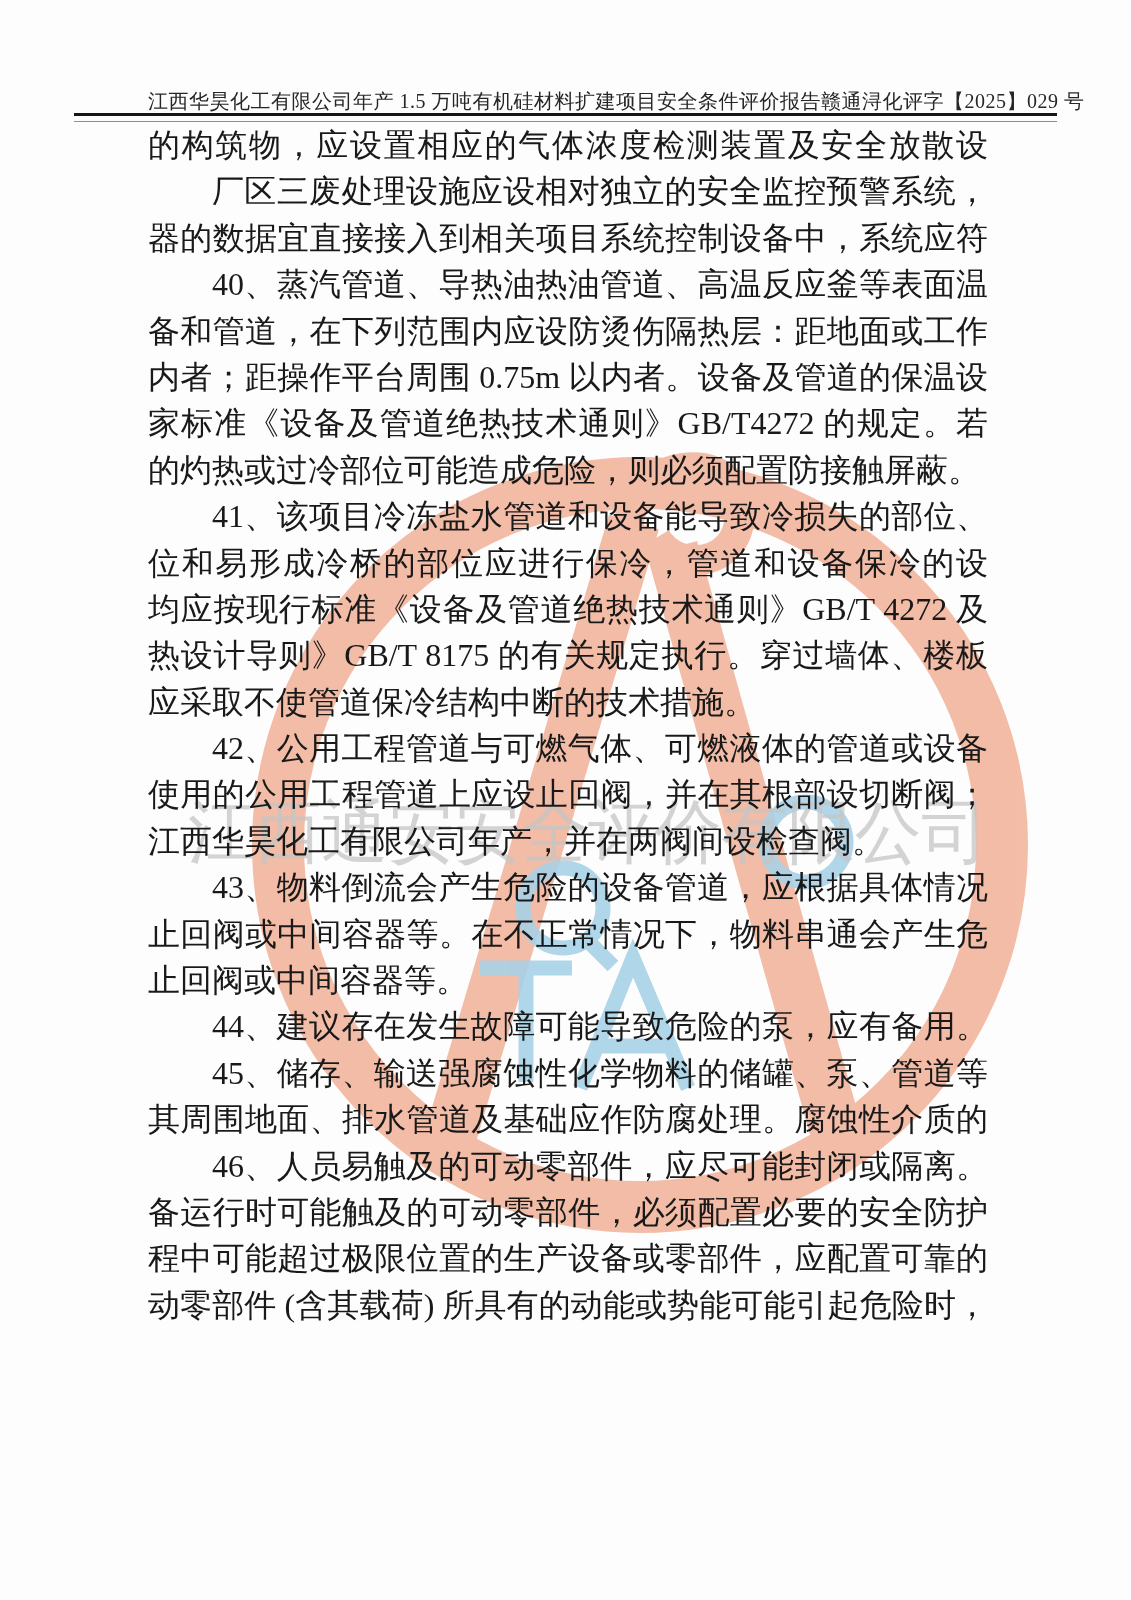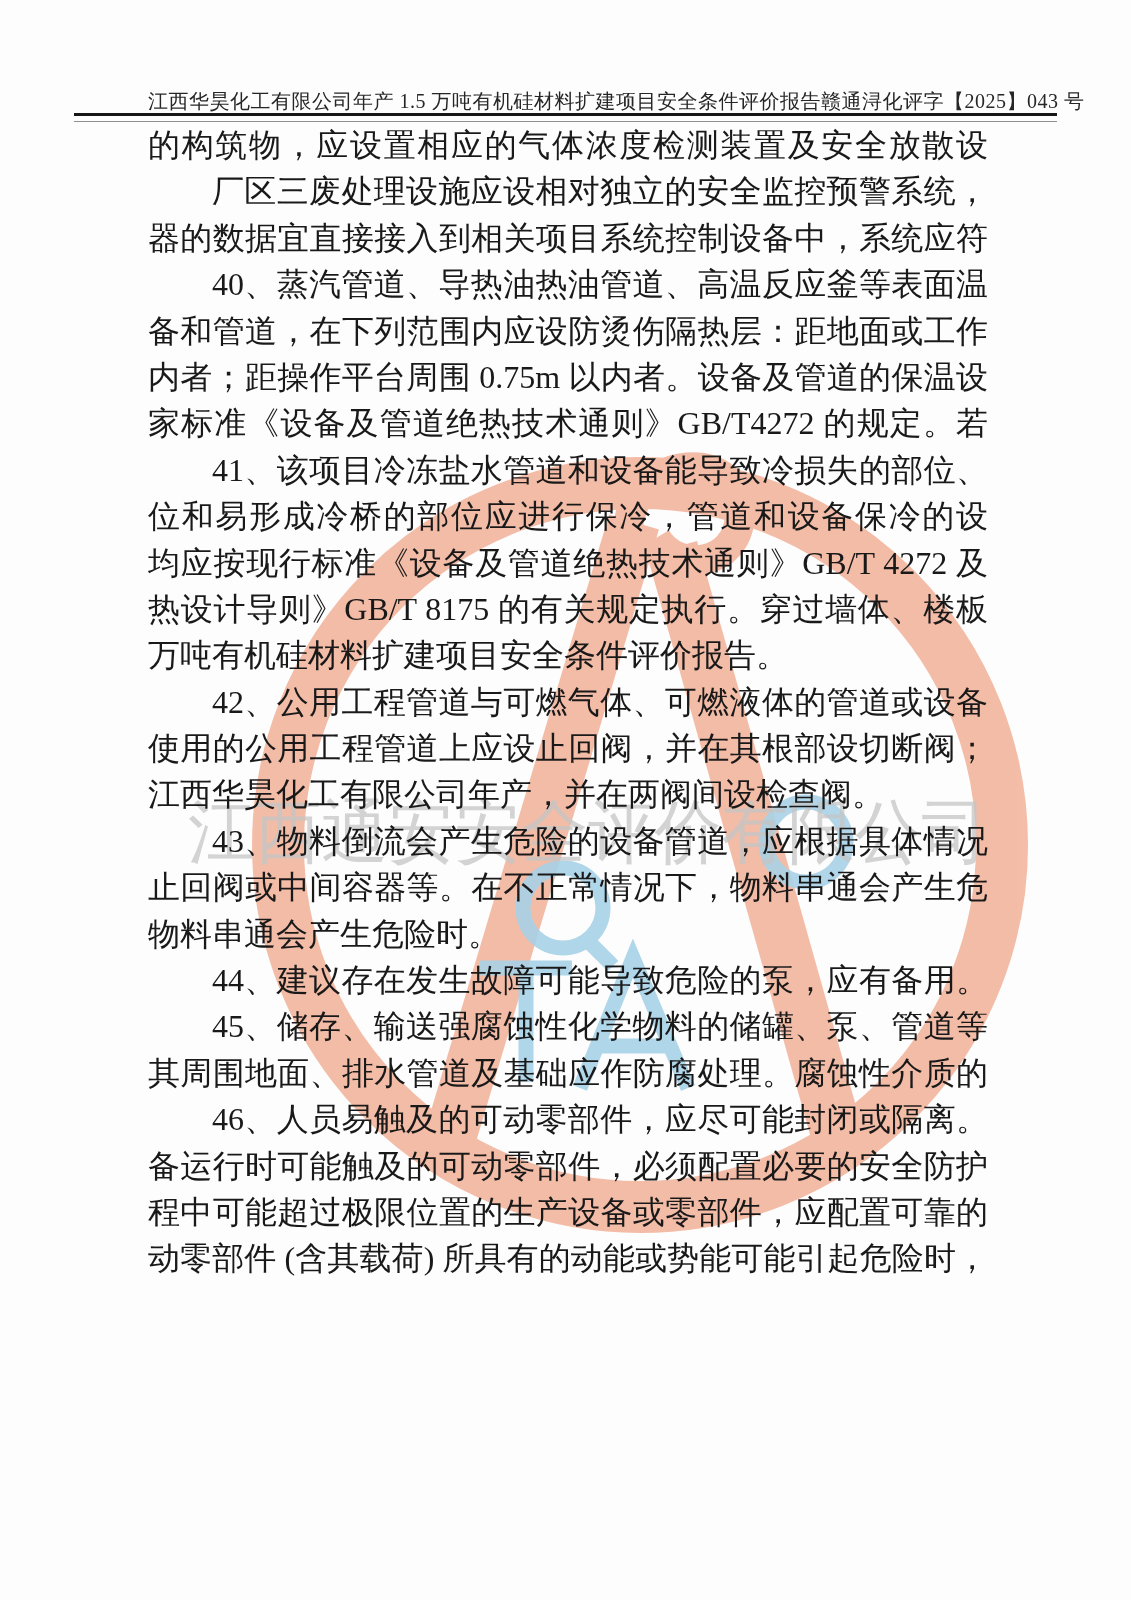--- a/index.html
+++ b/index.html
@@ -61,43 +61,44 @@
       <circle cx="806" cy="842" r="40"></circle>
       <path d="M 480 968 L 572 968 M 526 968 L 526 1082"></path>
       <path d="M 580 1088 L 633 958 L 688 1088 M 601 1046 L 667 1046"></path>
     </g>
 
     <text x="188" y="856" font-size="70" opacity="0.75" textLength="800" lengthAdjust="spacingAndGlyphs" fill="#C5C5C5">江西通安安全评价有限公司</text>
   </svg>
 
   <div class="header">
     <span>江西华昊化工有限公司年产 1.5 万吨有机硅材料扩建项目安全条件评价报告</span>
-    <span>赣通浔化评字【2025】043 号</span>
+    <span>赣通浔化评字【2025】029 号</span>
   </div>
   <div class="header-rule"></div>
 
   <div class="body-text" id="body-text">
       <div class="line last">的构筑物，应设置相应的气体浓度检测装置及安全放散设施。</div>
       <div class="line indent">厂区三废处理设施应设相对独立的安全监控预警系统，相关现场探测仪</div>
       <div class="line last">器的数据宜直接接入到相关项目系统控制设备中，系统应符合标准的规定。</div>
       <div class="line indent">40、蒸汽管道、导热油热油管道、高温反应釜等表面温度超过 60℃的设</div>
       <div class="line">备和管道，在下列范围内应设防烫伤隔热层：距地面或工作台高度 2.1m 以</div>
       <div class="line">内者；距操作平台周围 0.75m 以内者。设备及管道的保温设计应符合现行国</div>
       <div class="line">家标准《设备及管道绝热技术通则》GB/T4272 的规定。若生产设备、管道</div>
+      <div class="line last">的灼热或过冷部位可能造成危险，则必须配置防接触屏蔽。</div>
       <div class="line indent">41、该项目冷冻盐水管道和设备能导致冷损失的部位、能产生凝露的部</div>
       <div class="line">位和易形成冷桥的部位应进行保冷，管道和设备保冷的设计、计算、选材等</div>
       <div class="line">均应按现行标准《设备及管道绝热技术通则》GB/T 4272 及《设备及管道绝</div>
       <div class="line">热设计导则》GB/T 8175 的有关规定执行。穿过墙体、楼板等处的保冷管道，</div>
-      <div class="line last">万吨有机硅材料扩建项目安全条件评价报告。</div>
+      <div class="line last">应采取不使管道保冷结构中断的技术措施。</div>
       <div class="line indent">42、公用工程管道与可燃气体、可燃液体的管道或设备连接时，在连续</div>
       <div class="line">使用的公用工程管道上应设止回阀，并在其根部设切断阀；在间歇使用的公</div>
       <div class="line last">江西华昊化工有限公司年产，并在两阀间设检查阀。</div>
       <div class="line indent">43、物料倒流会产生危险的设备管道，应根据具体情况设置自动切断阀、</div>
       <div class="line">止回阀或中间容器等。在不正常情况下，物料串通会产生危险时，应根据具</div>
-      <div class="line last">物料串通会产生危险时。</div>
+      <div class="line last">止回阀或中间容器等。</div>
       <div class="line indent">44、建议存在发生故障可能导致危险的泵，应有备用。建议强腐蚀液体</div>
       <div class="line indent">45、储存、输送强腐蚀性化学物料的储罐、泵、管道等应按其特性选材，</div>
       <div class="line">其周围地面、排水管道及基础应作防腐处理。腐蚀性介质的测量仪表管线，</div>
       <div class="line indent">46、人员易触及的可动零部件，应尽可能封闭或隔离。对操作人员在设</div>
       <div class="line">备运行时可能触及的可动零部件，必须配置必要的安全防护装置。对运行过</div>
       <div class="line">程中可能超过极限位置的生产设备或零部件，应配置可靠的限位装置。若可</div>
       <div class="line">动零部件 (含其载荷) 所具有的动能或势能可能引起危险时，则必须配置限</div>
     </div>
 
 </div>

